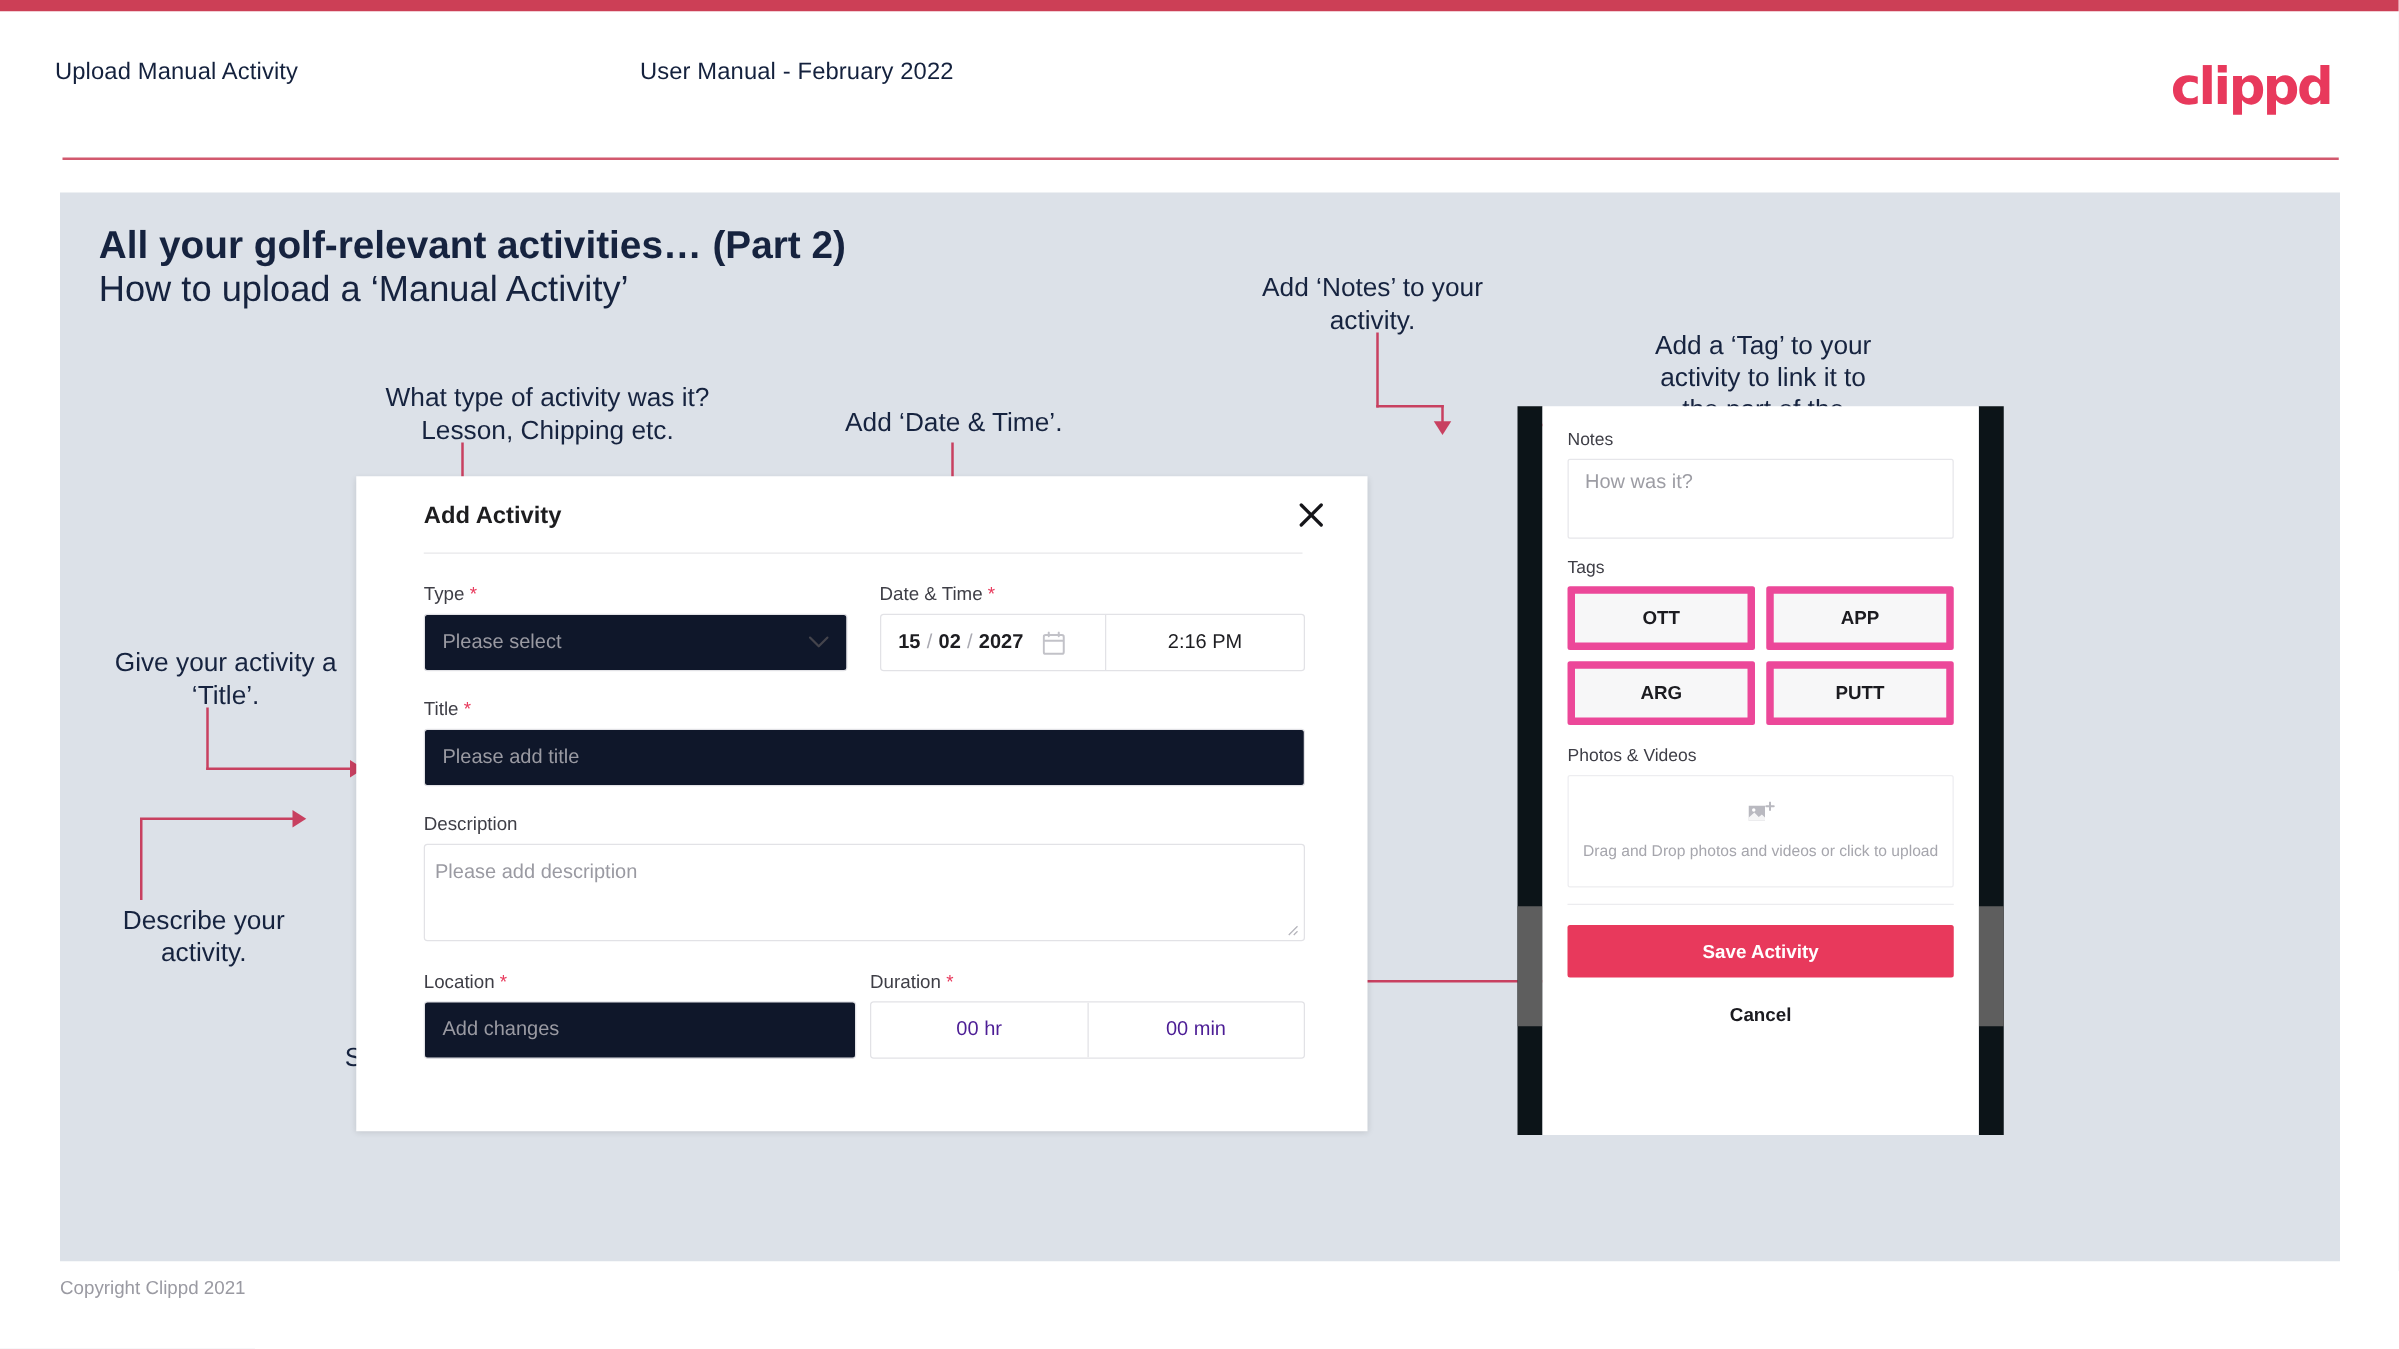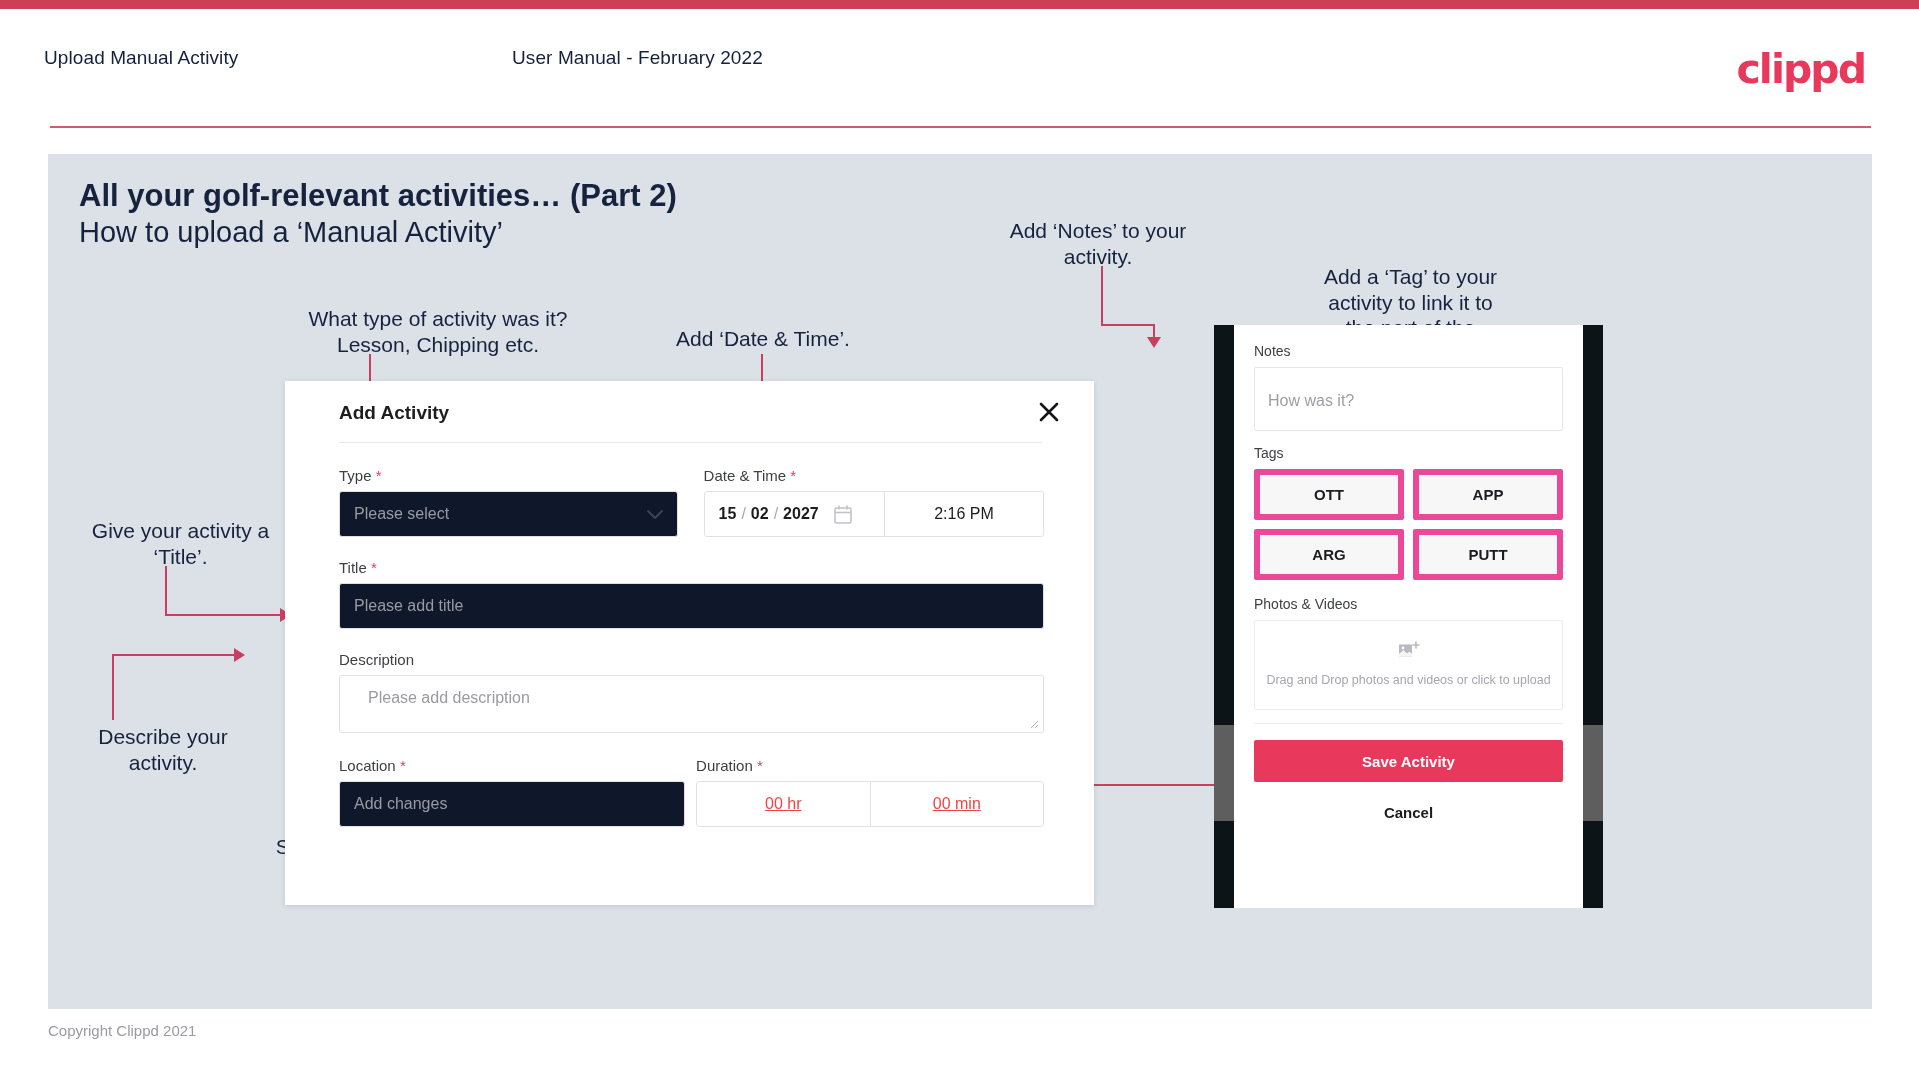--- a/index.html
+++ b/index.html
@@ -248,24 +248,24 @@
     display: flex;
     align-items: center;
     justify-content: center;
     font-size: 16px;
     color: #1d1d21;
     font-weight: 500;
     cursor: pointer;
   }
 
   .textarea-box {
-    height: 58px;
+    height: 78px;
     border: 1px solid #e2e2e6;
     border-radius: 3px;
-    padding: 13px 28px;
+    padding: 13px 8px;
     box-sizing: border-box;
     font-size: 16px;
     color: #9a9aa2;
     position: relative;
     background: #fff;
   }
   .resize-grip {
     position: absolute;
     right: 3px; bottom: 2px;
     width: 12px; height: 12px;
@@ -281,23 +281,22 @@
     height: 46px;
     box-sizing: border-box;
     overflow: hidden;
   }
   .dur-cell {
     flex: 1;
     display: flex;
     align-items: center;
     justify-content: center;
     font-size: 16px;
-    color: #ef4444;
-    cursor: pointer;
-    text-decoration: underline;
+    color: #4c1d95;
+    cursor: pointer;
   }
   .dur-cell + .dur-cell { border-left: 1px solid #e2e2e6; }
 
   .mt22 { margin-top: 22px; }
   .mt24 { margin-top: 24px; gap: 11px; }
 
   
   .phone {
     position: absolute;
     left: 1214px;
@@ -333,21 +332,21 @@
   .p-inner { padding: 18px 20px 0 20px; }
   .p-label {
     font-size: 14px;
     color: #3e3e46;
     margin-bottom: 8px;
   }
   .p-textarea {
     height: 64px;
     border: 1px solid #e6e6ea;
     border-radius: 2px;
-    padding: 24px 13px;
+    padding: 9px 13px;
     box-sizing: border-box;
     font-size: 16px;
     color: #9d9da4;
     background: #fff;
   }
   .tag-grid {
     display: grid;
     grid-template-columns: 1fr 1fr;
     gap: 9px;
   }

